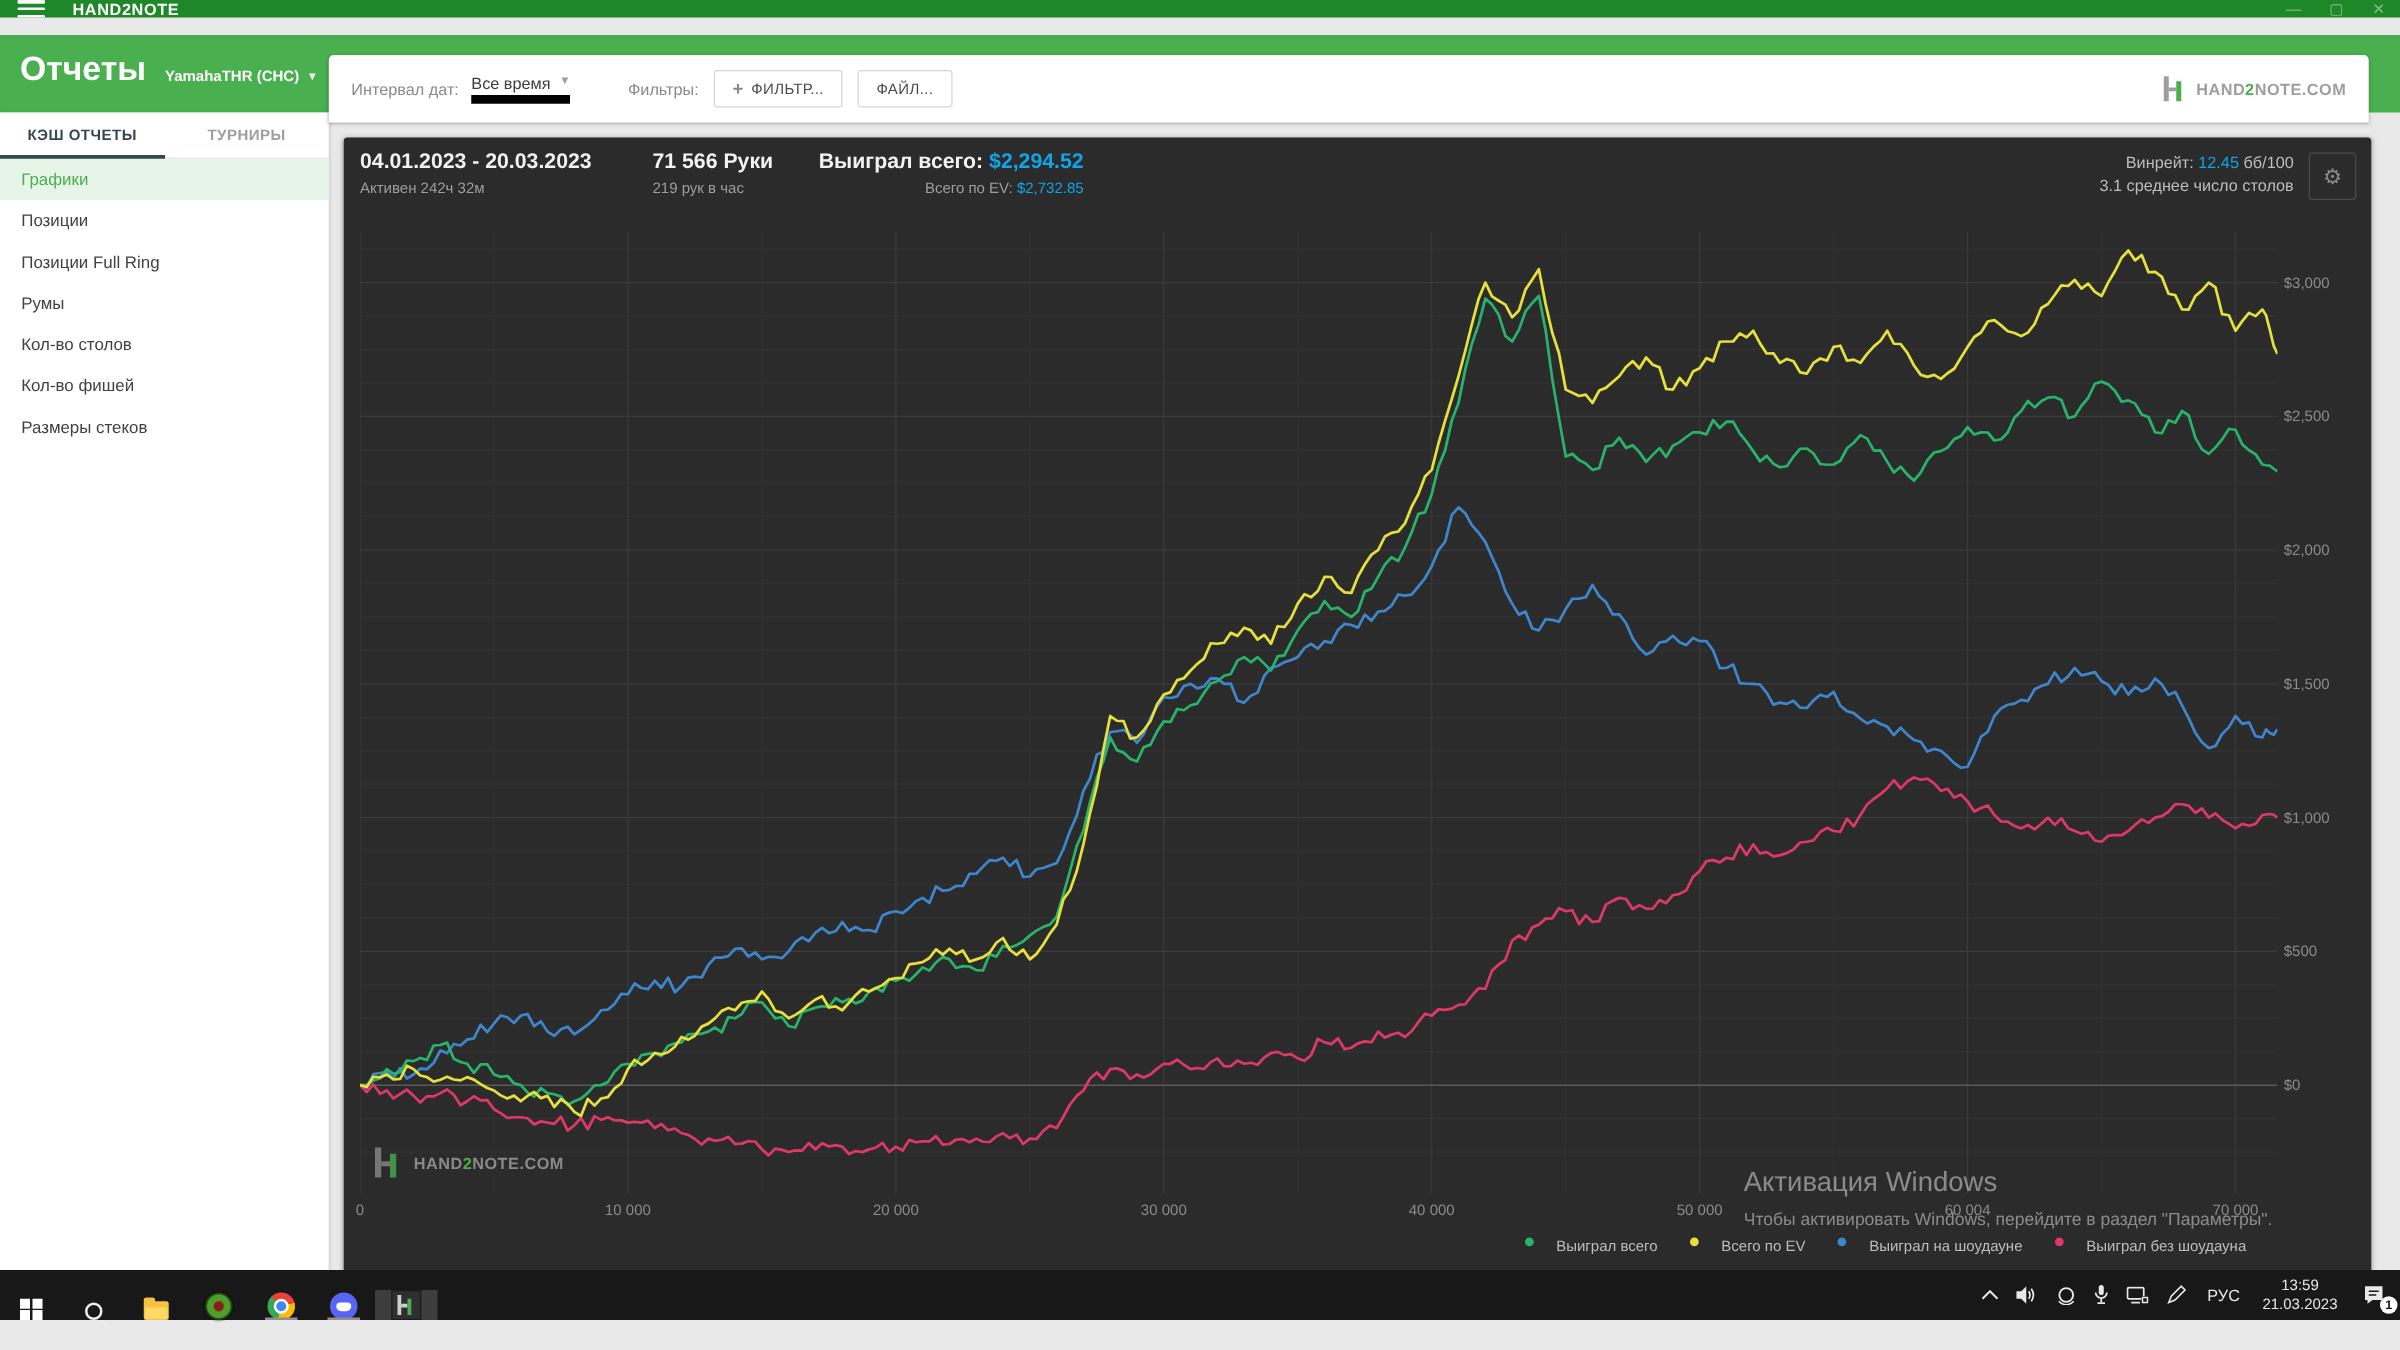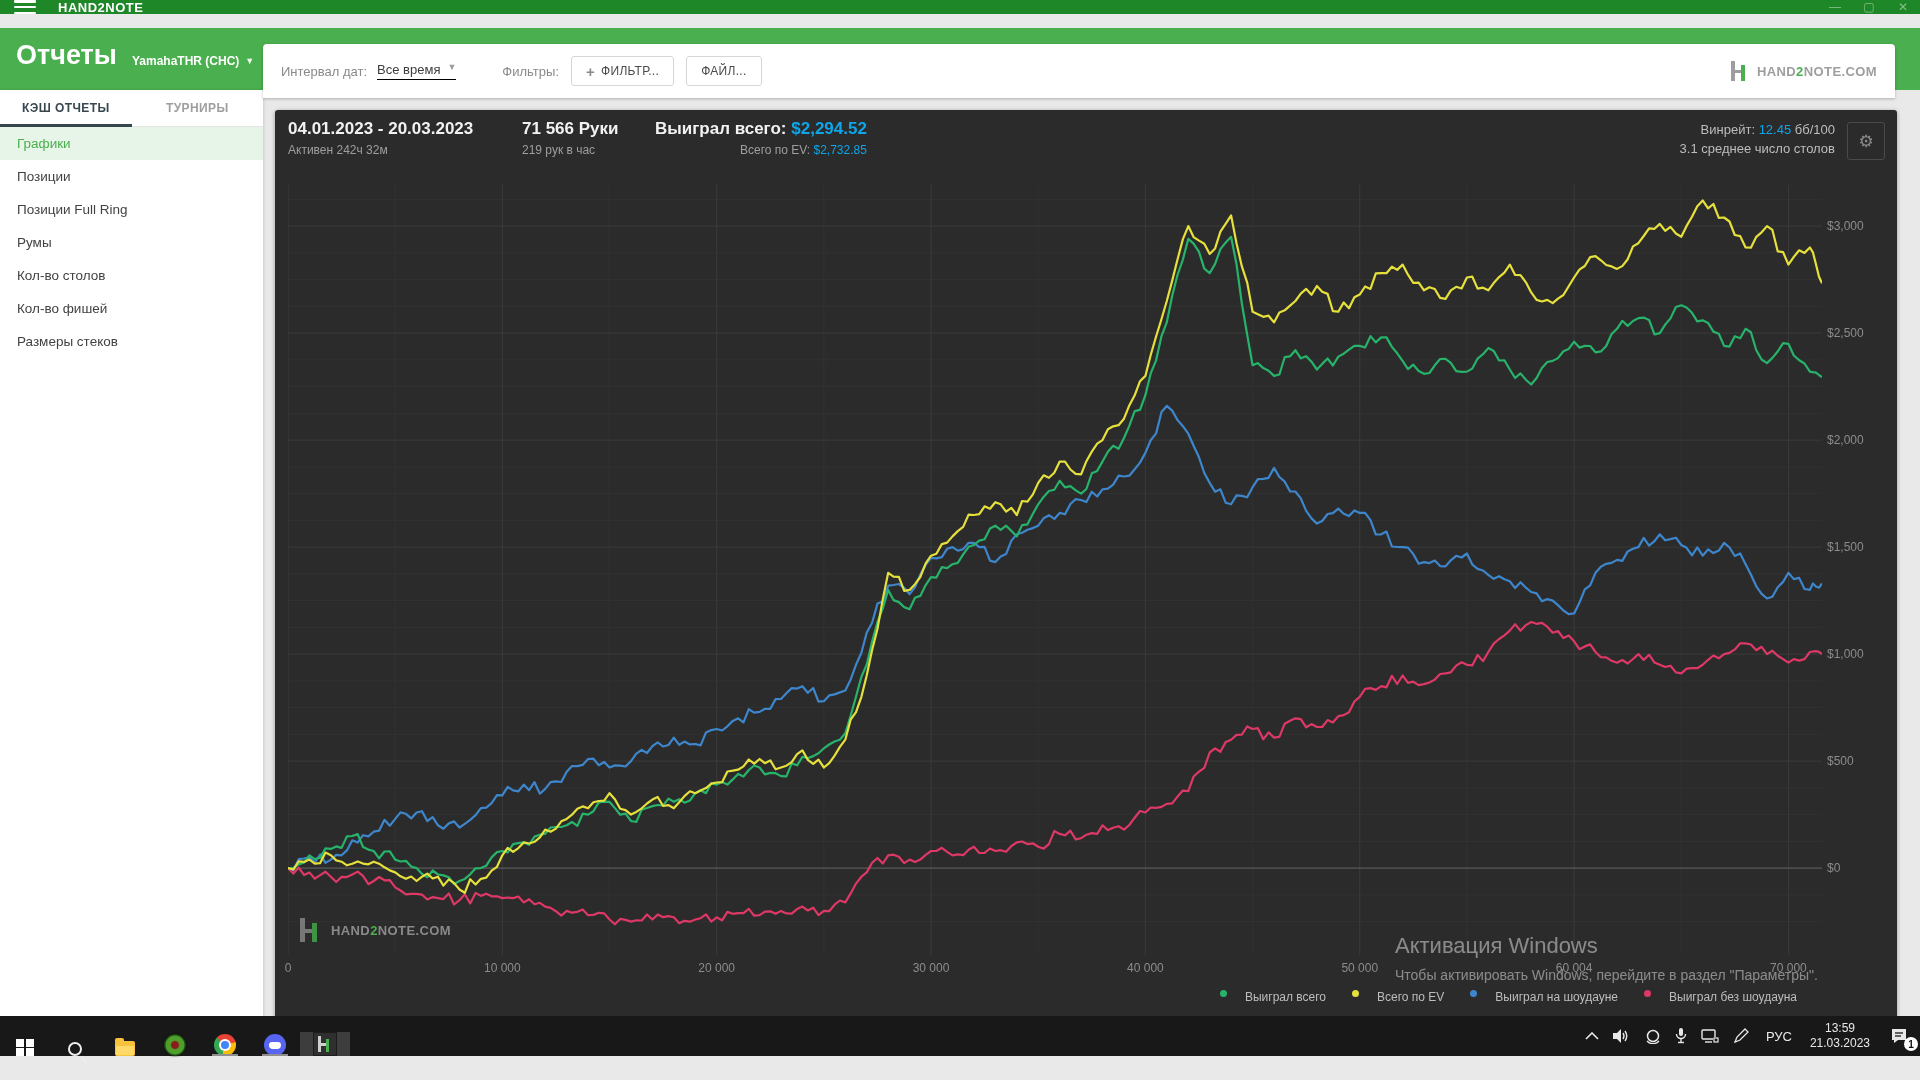--- a/index.html
+++ b/index.html
@@ -19,21 +19,21 @@
   
   #header-band{left:0;top:28px;width:1920px;height:62px;background:#4aaf4e}
   #page-title{left:16px;top:40px;color:#fff;font-size:27px;font-weight:bold}
   #profile{left:132px;top:54px;color:#fff;font-size:12px;font-weight:bold;display:flex;align-items:center;gap:6px;cursor:pointer}
   #profile .caret{font-size:9px;opacity:.9}
 
   
   #toolbar{left:263px;top:44px;width:1632px;height:54px;background:#fff;border-radius:4px 4px 0 0;
     box-shadow:0 1px 3px rgba(0,0,0,.25);display:flex;align-items:center;padding:0 18px;z-index:5}
   .tb-label{color:#8a8a8a;font-size:13px}
-  #date-interval{margin-left:10px;color:#3c3c3c;font-size:13px;border-bottom:1px solid #000000;
+  #date-interval{margin-left:10px;color:#3c3c3c;font-size:13px;border-bottom:7px solid #000000;
     padding-bottom:2px;display:flex;align-items:flex-start;gap:7px;cursor:pointer}
   #date-interval .caret{color:#9e9e9e;font-size:9px}
   #filters-label{margin-left:46px}
   .tb-btn{margin-left:12px;background:#fff;border:1px solid #d6d6d6;border-radius:3px;height:30px;
     padding:0 14px;font-size:12px;color:#4a4a4a;letter-spacing:.3px;display:flex;align-items:center;gap:6px;cursor:pointer;
     font-family:"Liberation Sans",sans-serif}
   .tb-btn .plus{color:#8a8a8a;font-size:15px;font-weight:bold}
   #toolbar-logo{margin-left:auto;display:flex;align-items:center;gap:8px}
   .h2n-glyph{position:relative;display:inline-block}
   .h2n-glyph .b1{position:absolute;background:#9e9e9e}

